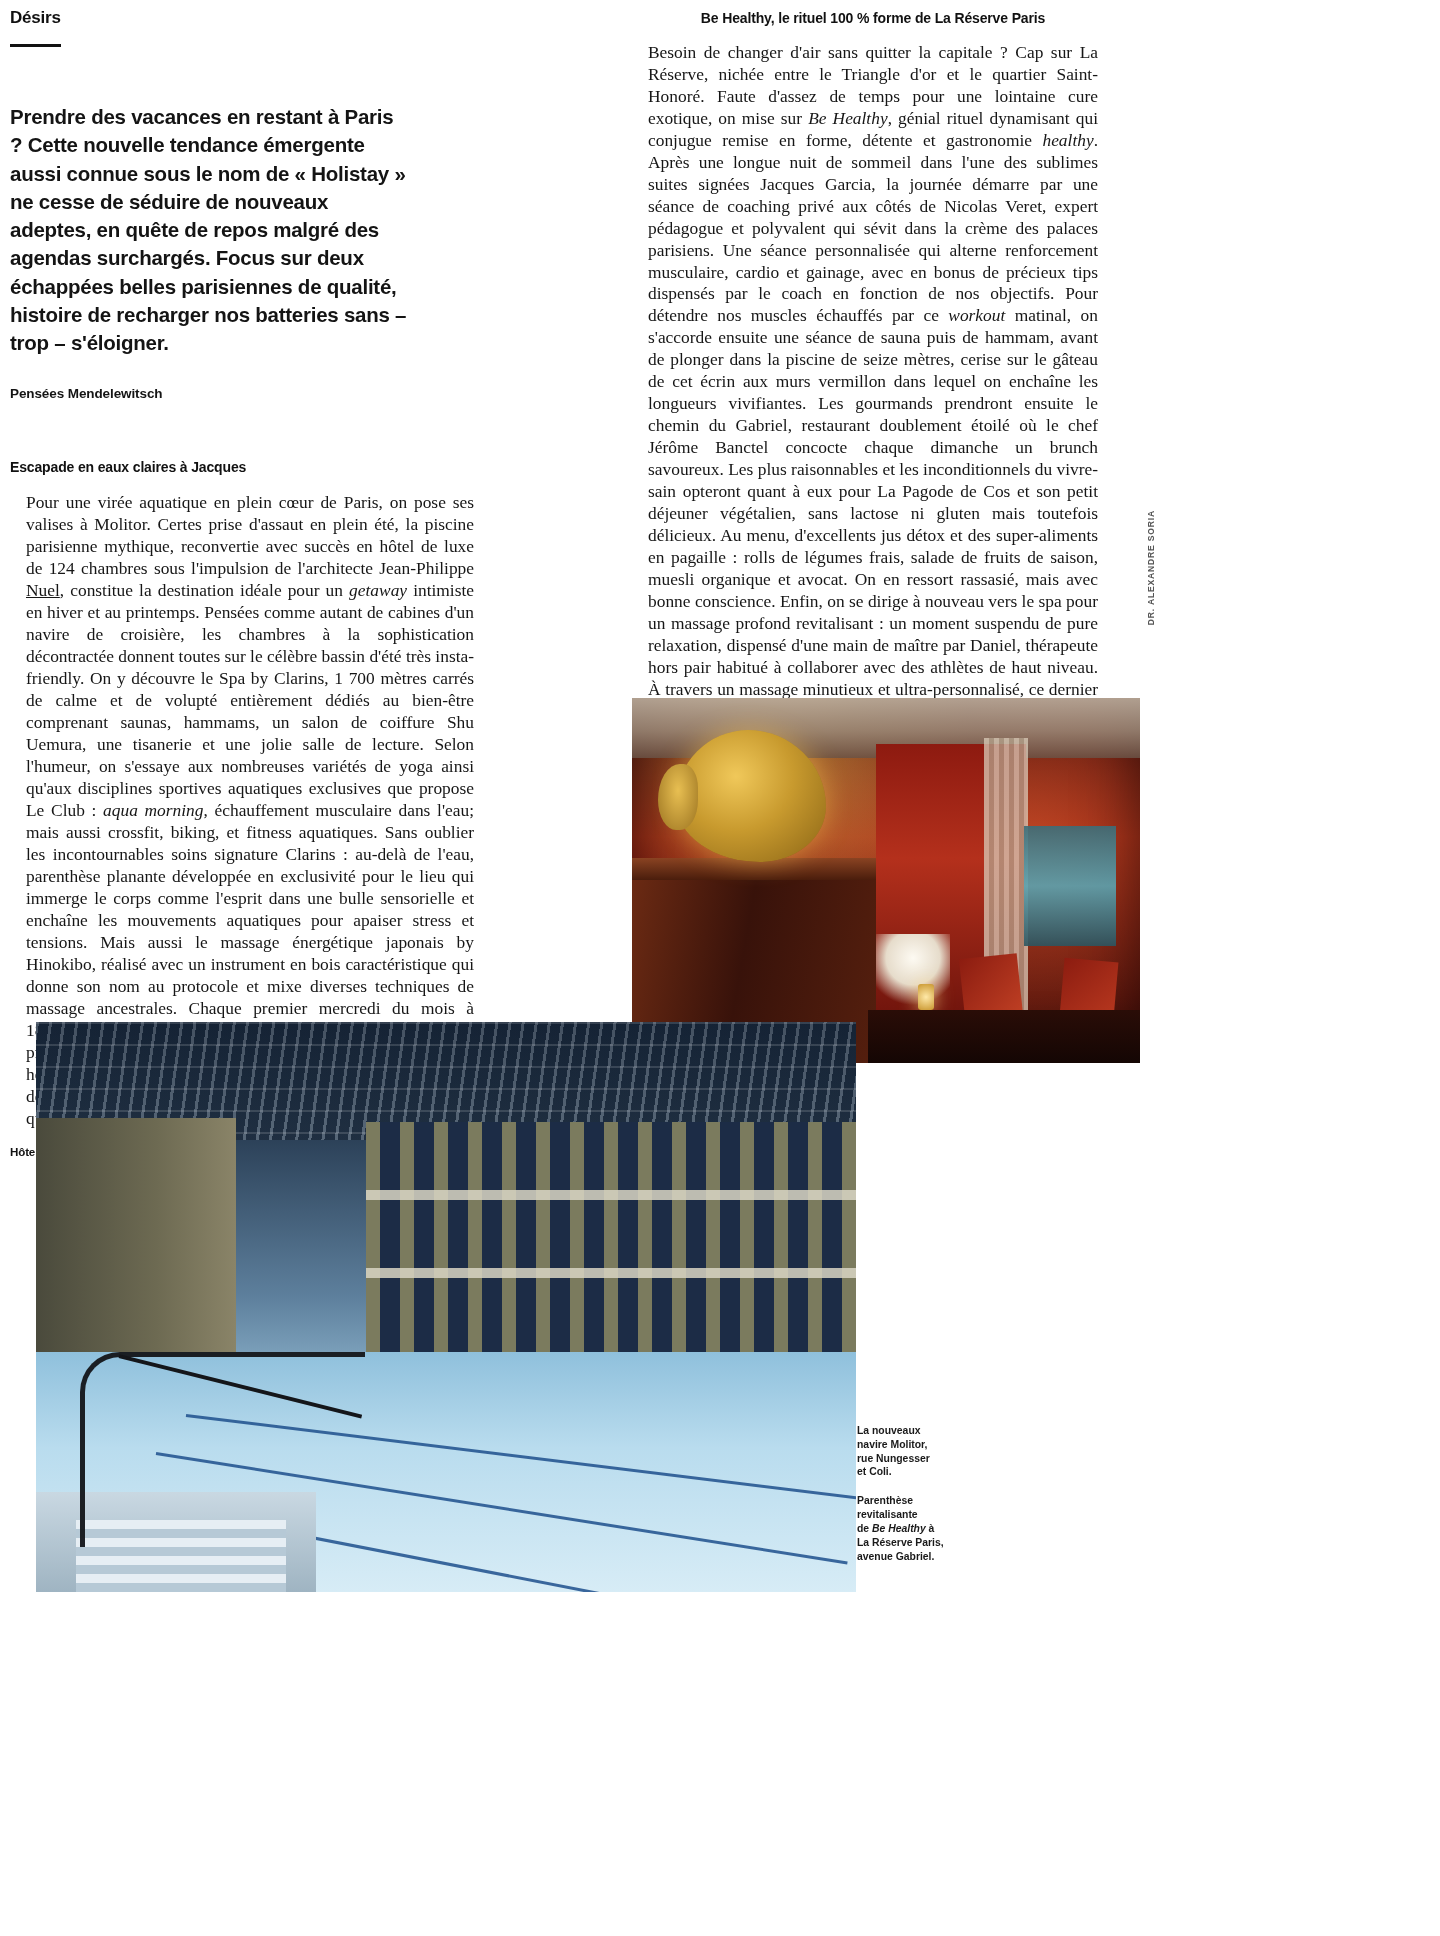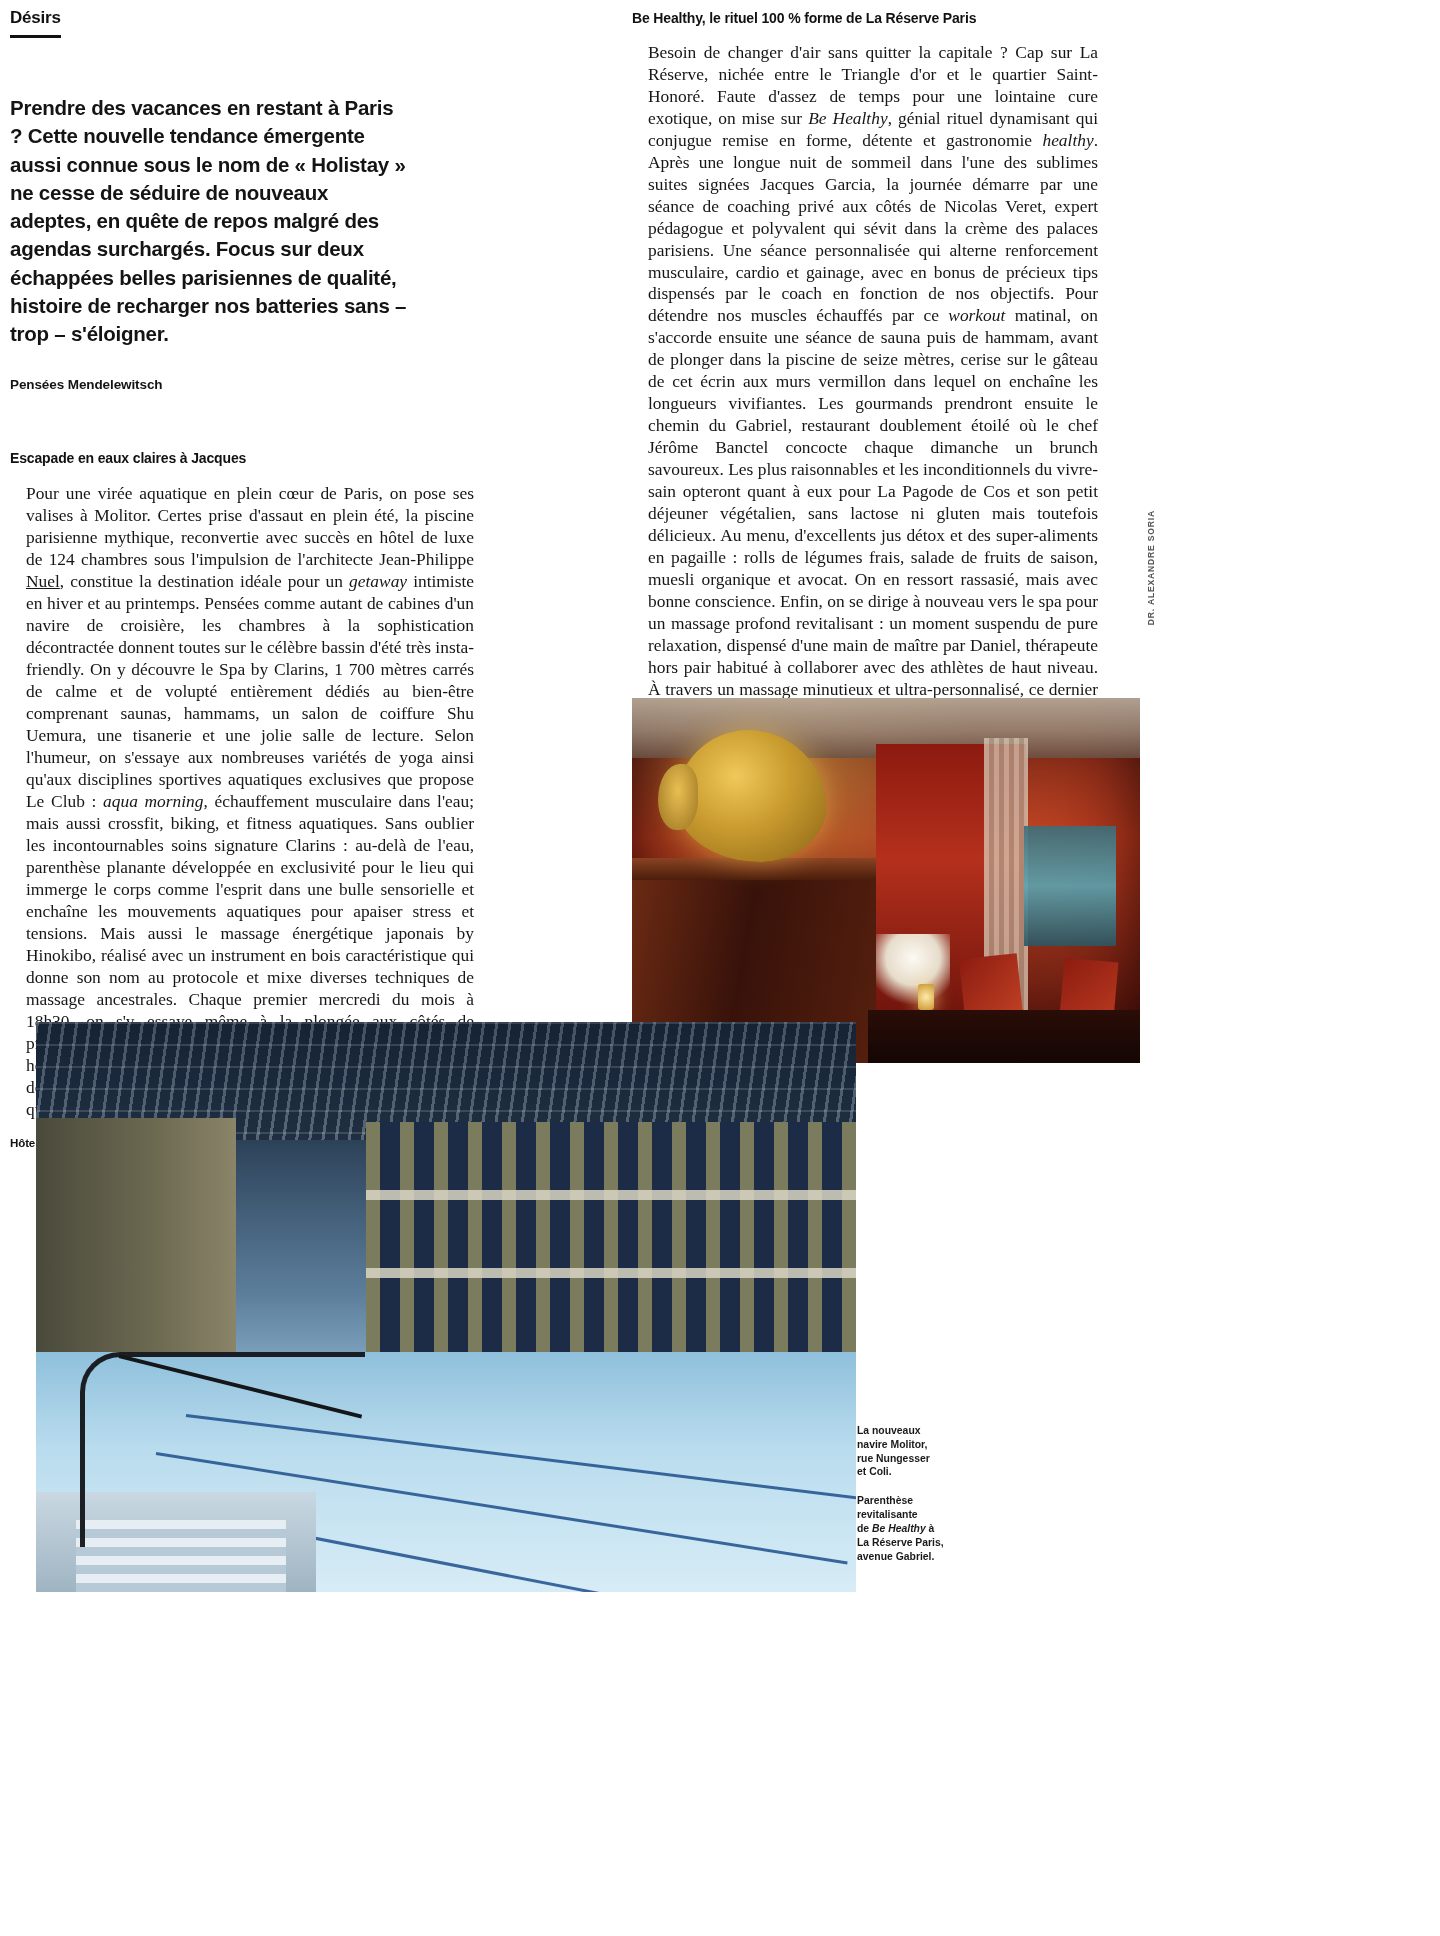--- a/index.html
+++ b/index.html
@@ -18,21 +18,21 @@
   .col-left{
     position:absolute;left:10px;top:8px;width:480px;
   }
   .section-tag{
     font-family:"Liberation Sans", sans-serif;
     font-weight:bold;
     font-size:17px;
     letter-spacing:-0.2px;
     color:#111;
     display:inline-block;
-    padding-bottom:7px;
+    padding-bottom:16px;
     border-bottom:3.5px solid #111;
     margin-bottom:30px;
   }
   .headline{
     font-family:"DejaVu Serif", serif;
     font-weight:400;
     font-size:55px;
     line-height:1.08;
     letter-spacing:0.5px;
     color:#101010;
@@ -84,21 +84,21 @@
     letter-spacing:-0.15px;
     color:#111;
     margin-top:3px;
   }
 
   
   .col-right{
     position:absolute;left:632px;top:10px;width:482px;
   }
   .col-right .body-text{font-size:17.4px;line-height:1.262;}
-  .col-right .subhead{margin-bottom:2px;}
+  .col-right .subhead{margin-bottom:2px;text-align:center;}
 
   
   .photo-credit-vert{
     position:absolute;
     left:1146px;top:510px;
     font-family:"Liberation Sans", sans-serif;
     font-size:8.6px;
     font-weight:bold;
     letter-spacing:0.8px;
     color:#555;

